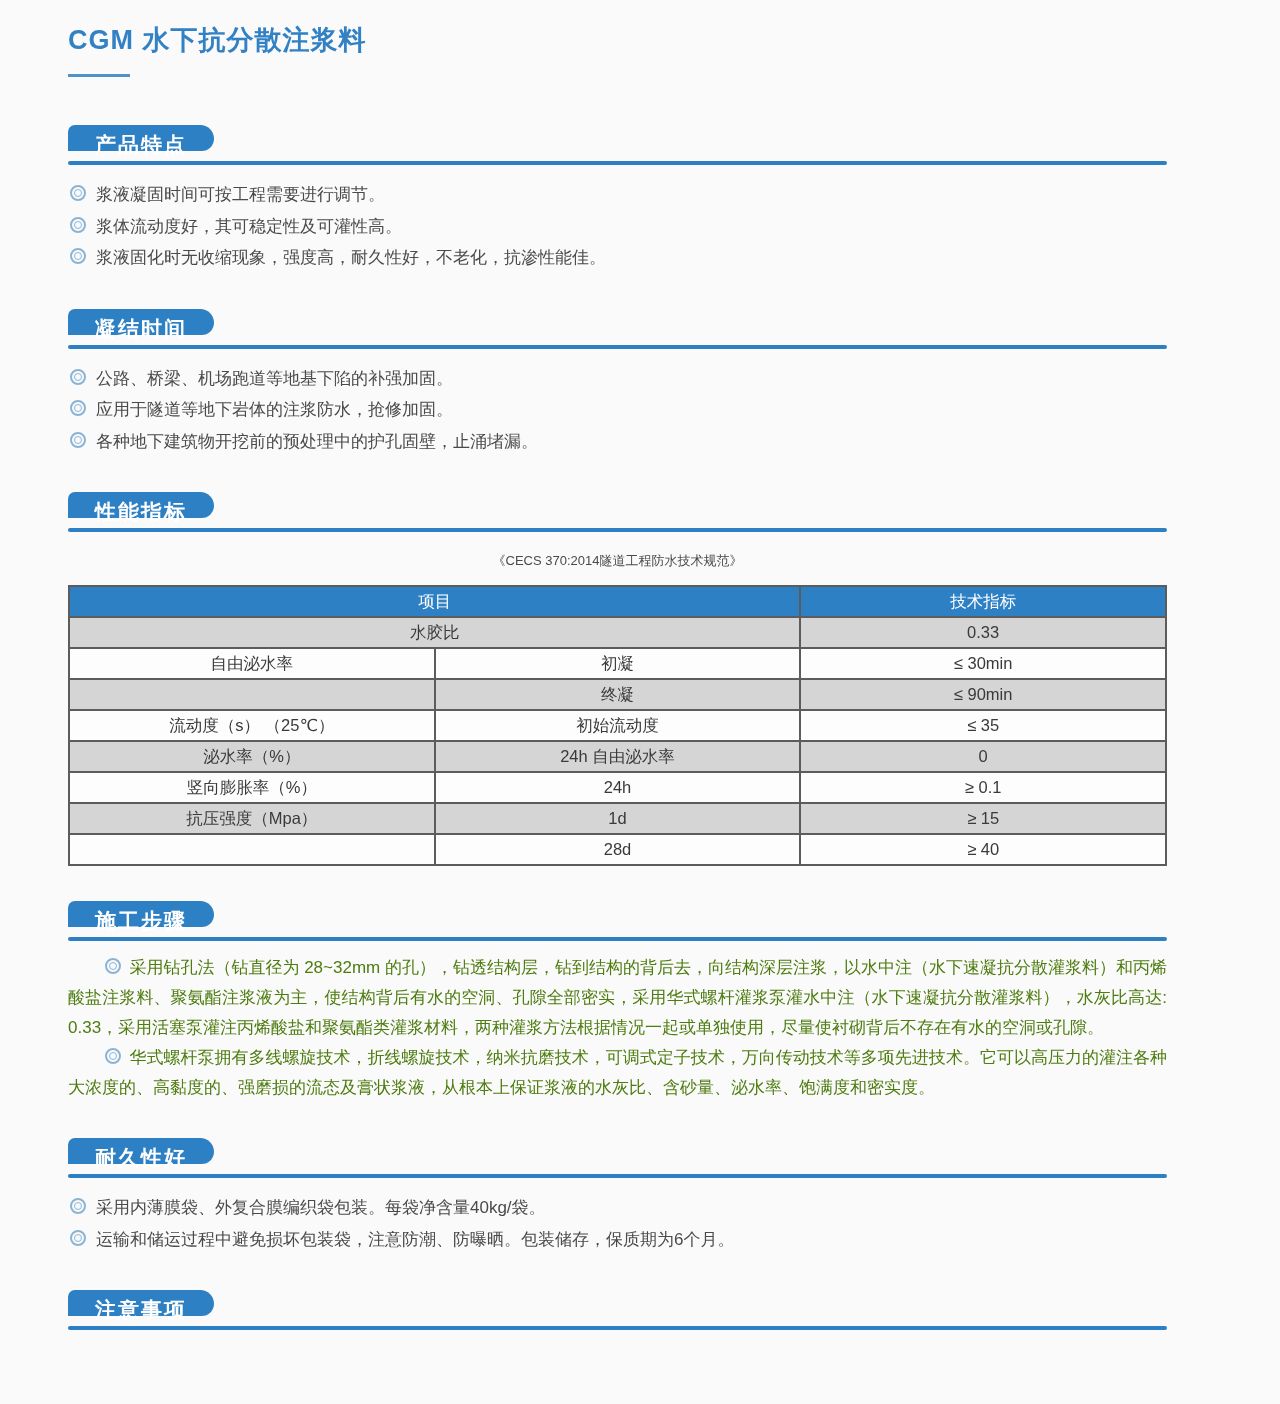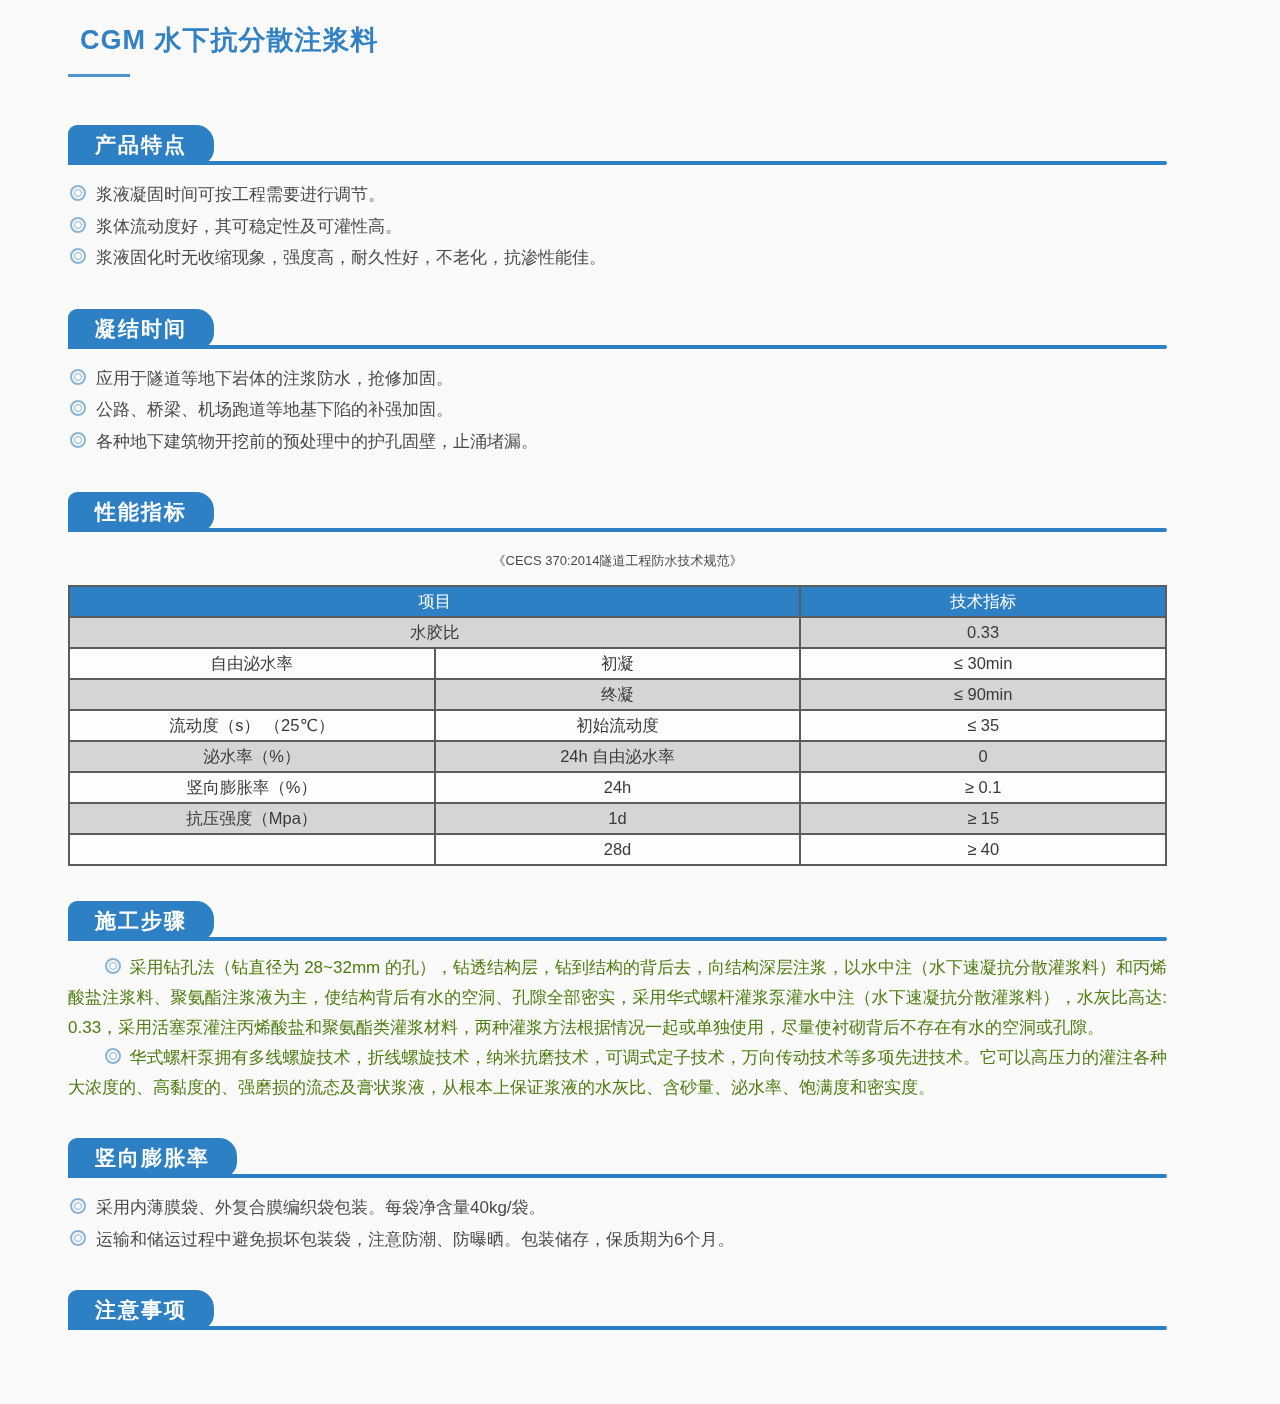--- a/index.html
+++ b/index.html
@@ -13,21 +13,21 @@
     height: 1404px;
     background: #fafafa;
     overflow: hidden;
     box-sizing: border-box;
     padding: 18px 113px 0 68px;
     color: #454545;
   }
 
   
   .doc-title {
-    margin: 4px 0 16px 12px;
+    margin: 4px 0 16px 0;
     font-size: 27px;
     font-weight: bold;
     letter-spacing: 1px;
     color: #3181c4;
   }
   .title-underline {
     width: 62px;
     height: 3px;
     background: #4e93c9;
     margin-bottom: 48px;
@@ -43,21 +43,21 @@
   .section-rule {
     position: absolute;
     left: 0; right: 0; bottom: 0;
     height: 4px;
     background: #2e80c4;
     border-radius: 2px;
   }
   .badge {
     position: relative;
     display: inline-block;
-    height: 40px;
+    height: 26px;
     line-height: 40px;
     padding: 0 27px;
     background: #2e80c4;
     color: #ffffff;
     font-size: 21px;
     font-weight: bold;
     letter-spacing: 2px;
     border-radius: 9px 18px 16px 0;
   }
 
@@ -156,22 +156,22 @@
       <li><span class="ring"></span><span>浆液固化时无收缩现象，强度高，耐久性好，不老化，抗渗性能佳。</span></li>
     </ul>
   </section>
 
   <section>
     <div class="section-head">
       <div class="section-rule"></div>
       <div class="badge">凝结时间</div>
     </div>
     <ul class="bullets">
+      <li><span class="ring"></span><span>公路、桥梁、机场跑道等地基下陷的补强加固。</span></li>
       <li><span class="ring"></span><span>应用于隧道等地下岩体的注浆防水，抢修加固。</span></li>
-      <li><span class="ring"></span><span>公路、桥梁、机场跑道等地基下陷的补强加固。</span></li>
       <li><span class="ring"></span><span>各种地下建筑物开挖前的预处理中的护孔固壁，止涌堵漏。</span></li>
     </ul>
   </section>
 
   <section>
     <div class="section-head">
       <div class="section-rule"></div>
       <div class="badge">性能指标</div>
     </div>
     <div class="standards">
@@ -233,21 +233,21 @@
     </div>
     <div class="paras">
       <p><span class="ring"></span><span>采用钻孔法（钻直径为 28~32mm 的孔），钻透结构层，钻到结构的背后去，向结构深层注浆，以水中注（水下速凝抗分散灌浆料）和丙烯酸盐注浆料、聚氨酯注浆液为主，使结构背后有水的空洞、孔隙全部密实，采用华式螺杆灌浆泵灌水中注（水下速凝抗分散灌浆料），水灰比高达: 0.33，采用活塞泵灌注丙烯酸盐和聚氨酯类灌浆材料，两种灌浆方法根据情况一起或单独使用，尽量使衬砌背后不存在有水的空洞或孔隙。</span></p>
       <p><span class="ring"></span><span>华式螺杆泵拥有多线螺旋技术，折线螺旋技术，纳米抗磨技术，可调式定子技术，万向传动技术等多项先进技术。它可以高压力的灌注各种大浓度的、高黏度的、强磨损的流态及膏状浆液，从根本上保证浆液的水灰比、含砂量、泌水率、饱满度和密实度。</span></p>
     </div>
   </section>
 
   <section>
     <div class="section-head">
       <div class="section-rule"></div>
-      <div class="badge">竖向膨胀率</div>
+      <div class="badge">耐久性好</div>
     </div>
     <ul class="bullets">
       <li><span class="ring"></span><span>采用内薄膜袋、外复合膜编织袋包装。每袋净含量40kg/袋。</span></li>
       <li><span class="ring"></span><span>运输和储运过程中避免损坏包装袋，注意防潮、防曝晒。包装储存，保质期为6个月。</span></li>
     </ul>
   </section>
 
   <section>
     <div class="section-head">
       <div class="section-rule"></div>

